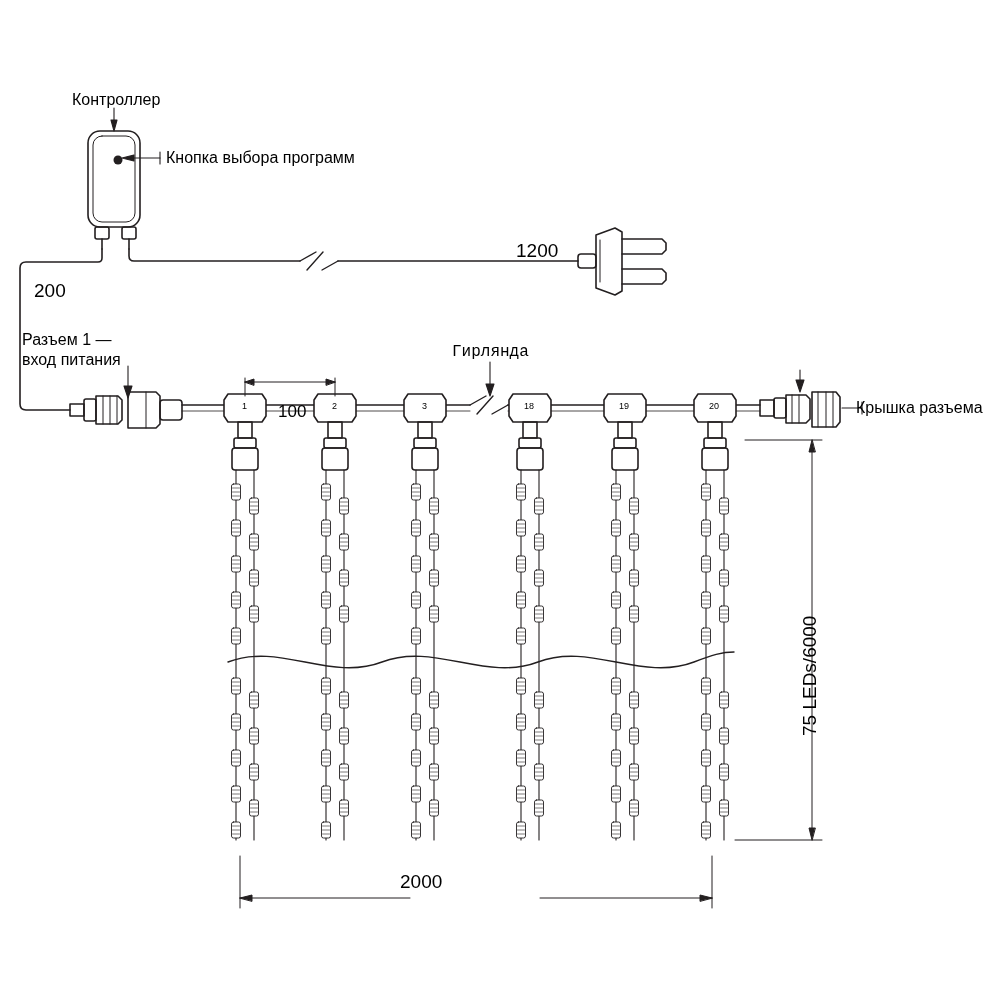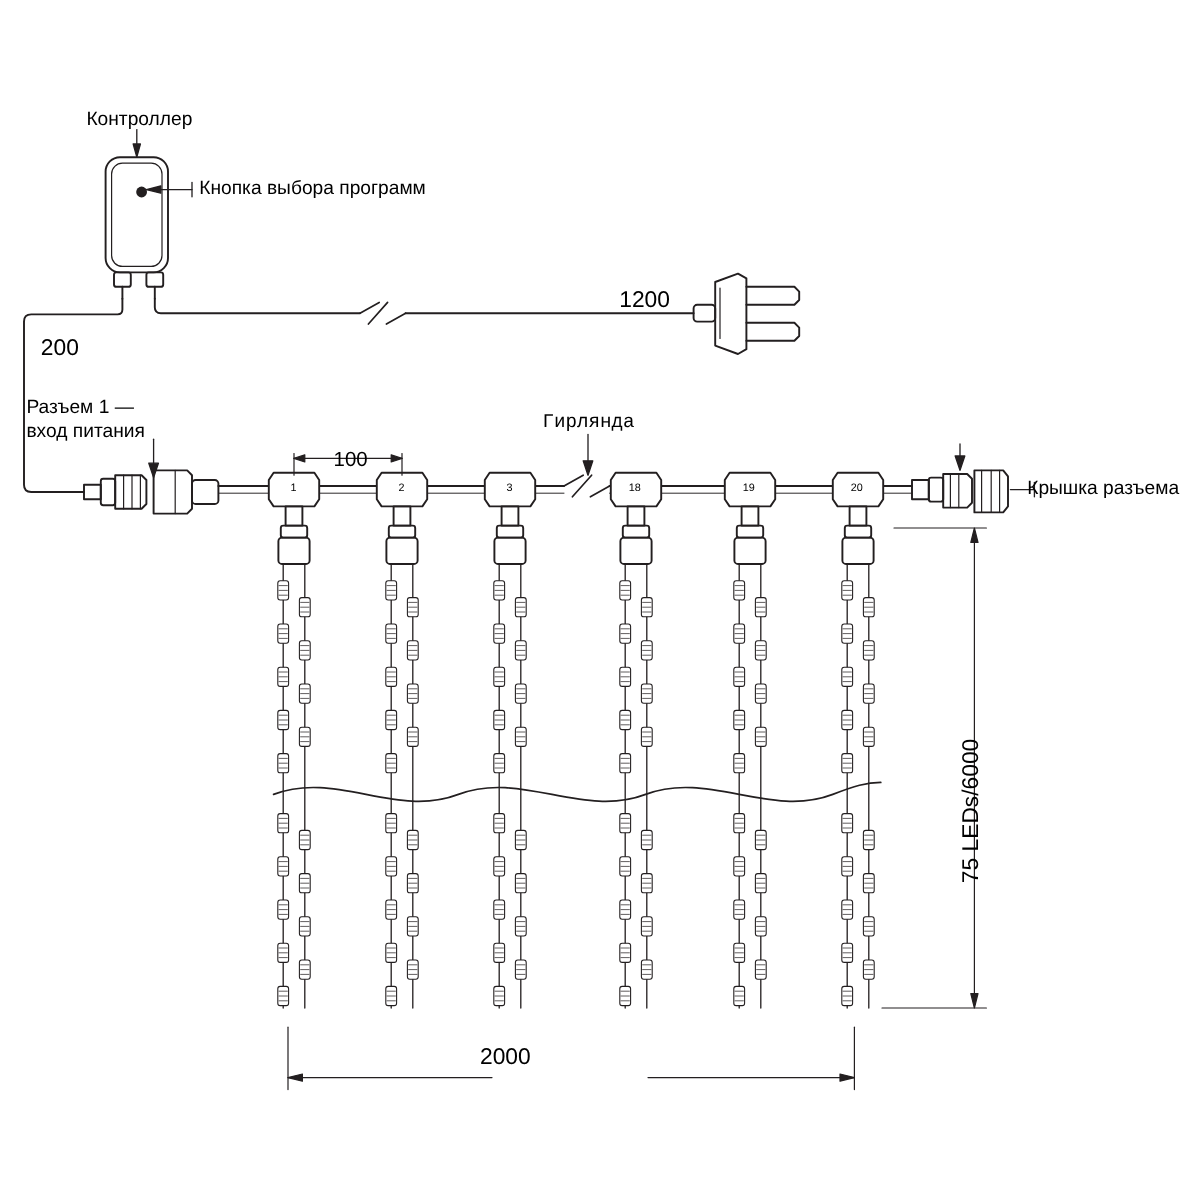--- a/index.html
+++ b/index.html
@@ -32,20 +32,21 @@
     font-size: 16px;
     color: #000;
     white-space: pre;
     line-height: 1.25;
   }
   .lbl.big {
     font-size: 19px;
   }
   .lbl.mid {
     font-size: 17px;
+    margin-top: 29px;
   }
   .rot {
     transform-origin: left top;
     transform: rotate(-90deg);
   }
   .tiny {
     font-size: 9px;
   }
 </style>
 </head>

